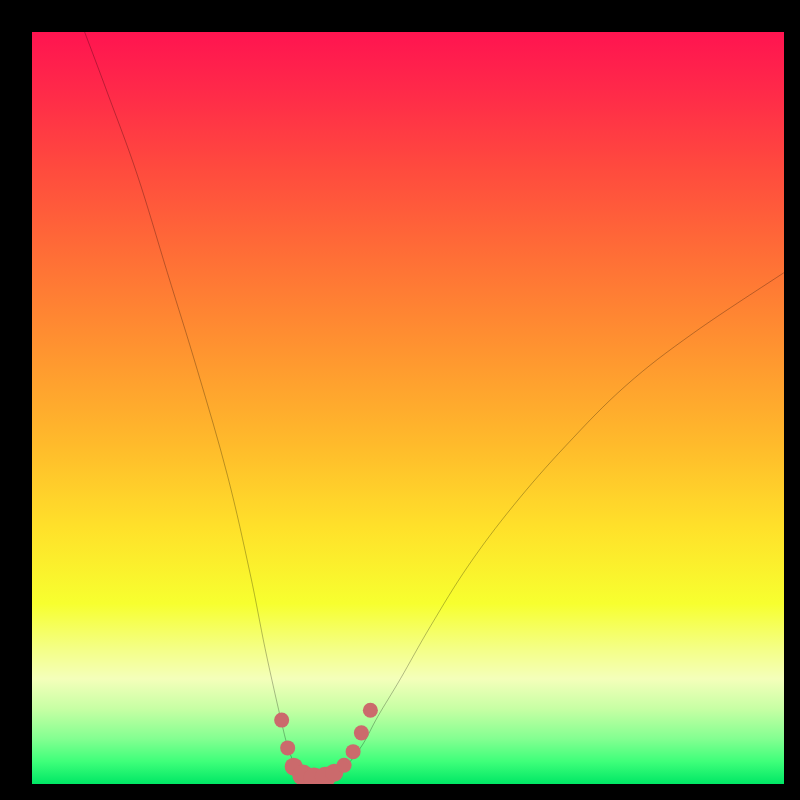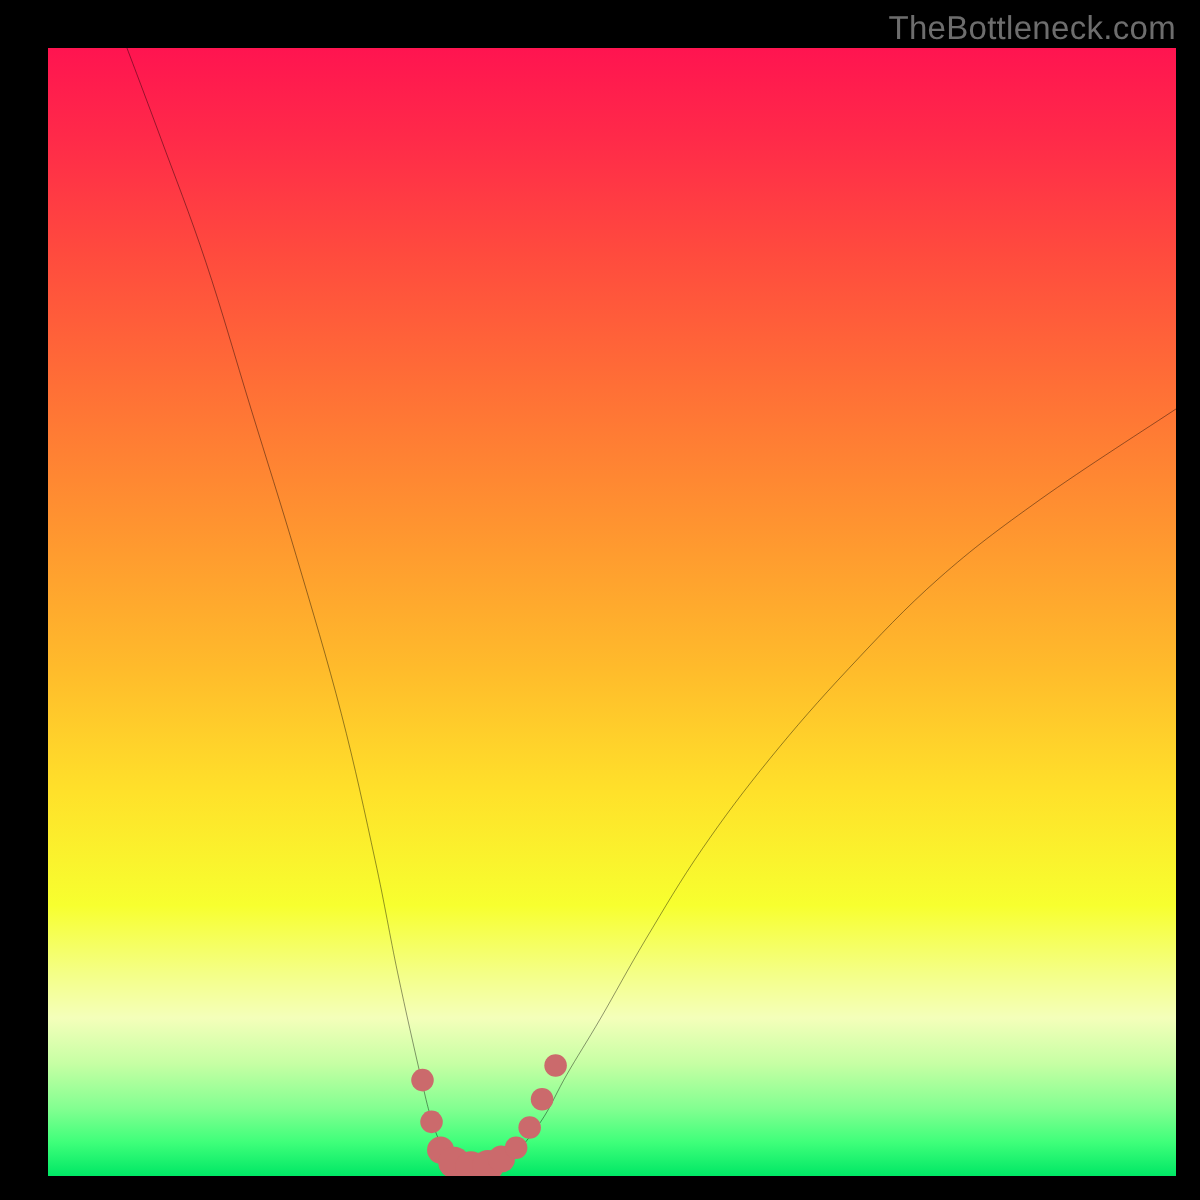--- a/index.html
+++ b/index.html
@@ -44,21 +44,20 @@
     letter-spacing: 0.2px;
     font-weight: 400;
     user-select: none;
   }
 </style>
 </head>
 <body>
 
 <div class="stage">
 
-  <div class="watermark">TheBottleneck.com</div>
 
   <div class="plot-area">
     <svg class="gradient-bg" viewBox="0 0 100 100" preserveAspectRatio="none">
       <defs>
         <linearGradient id="heat" x1="0" y1="0" x2="0" y2="1">
             <stop offset="0.0%" stop-color="#ff1450"></stop>
             <stop offset="8.0%" stop-color="#ff2a49"></stop>
             <stop offset="18.0%" stop-color="#ff4a3e"></stop>
             <stop offset="30.0%" stop-color="#ff6f36"></stop>
             <stop offset="42.0%" stop-color="#ff9330"></stop>

